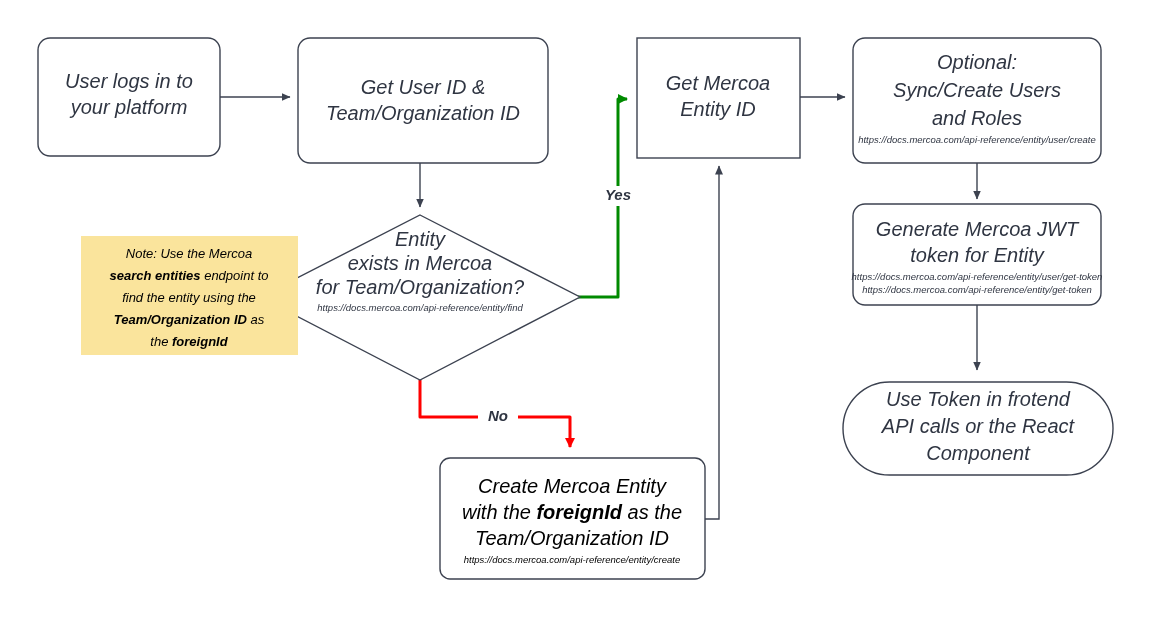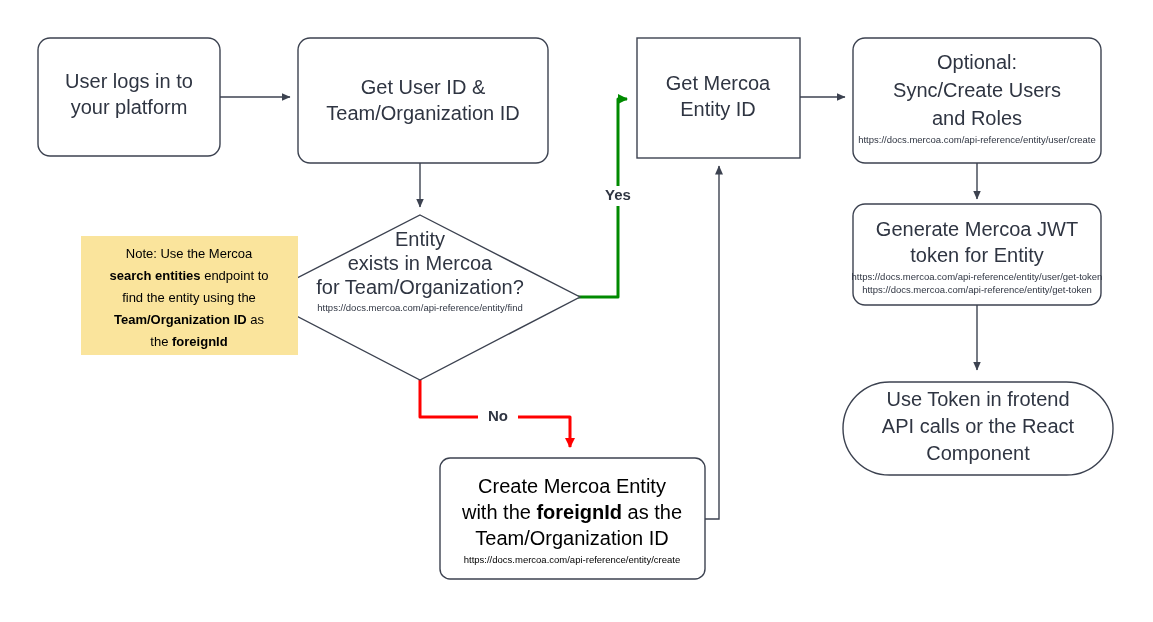--- a/index.html
+++ b/index.html
@@ -10,20 +10,21 @@
   body {
     width: 1153px;
     height: 622px;
     overflow: hidden;
     font-family: "Liberation Sans", sans-serif;
   }
   #diagram-root {
     position: relative;
     width: 1153px;
     height: 518px;
+    font-style: italic;
   }
   svg.flow {
     position: absolute;
     top: 0;
     left: 0;
     width: 1153px;
     height: 622px;
   }
   .node-shape {
     fill: #ffffff;

